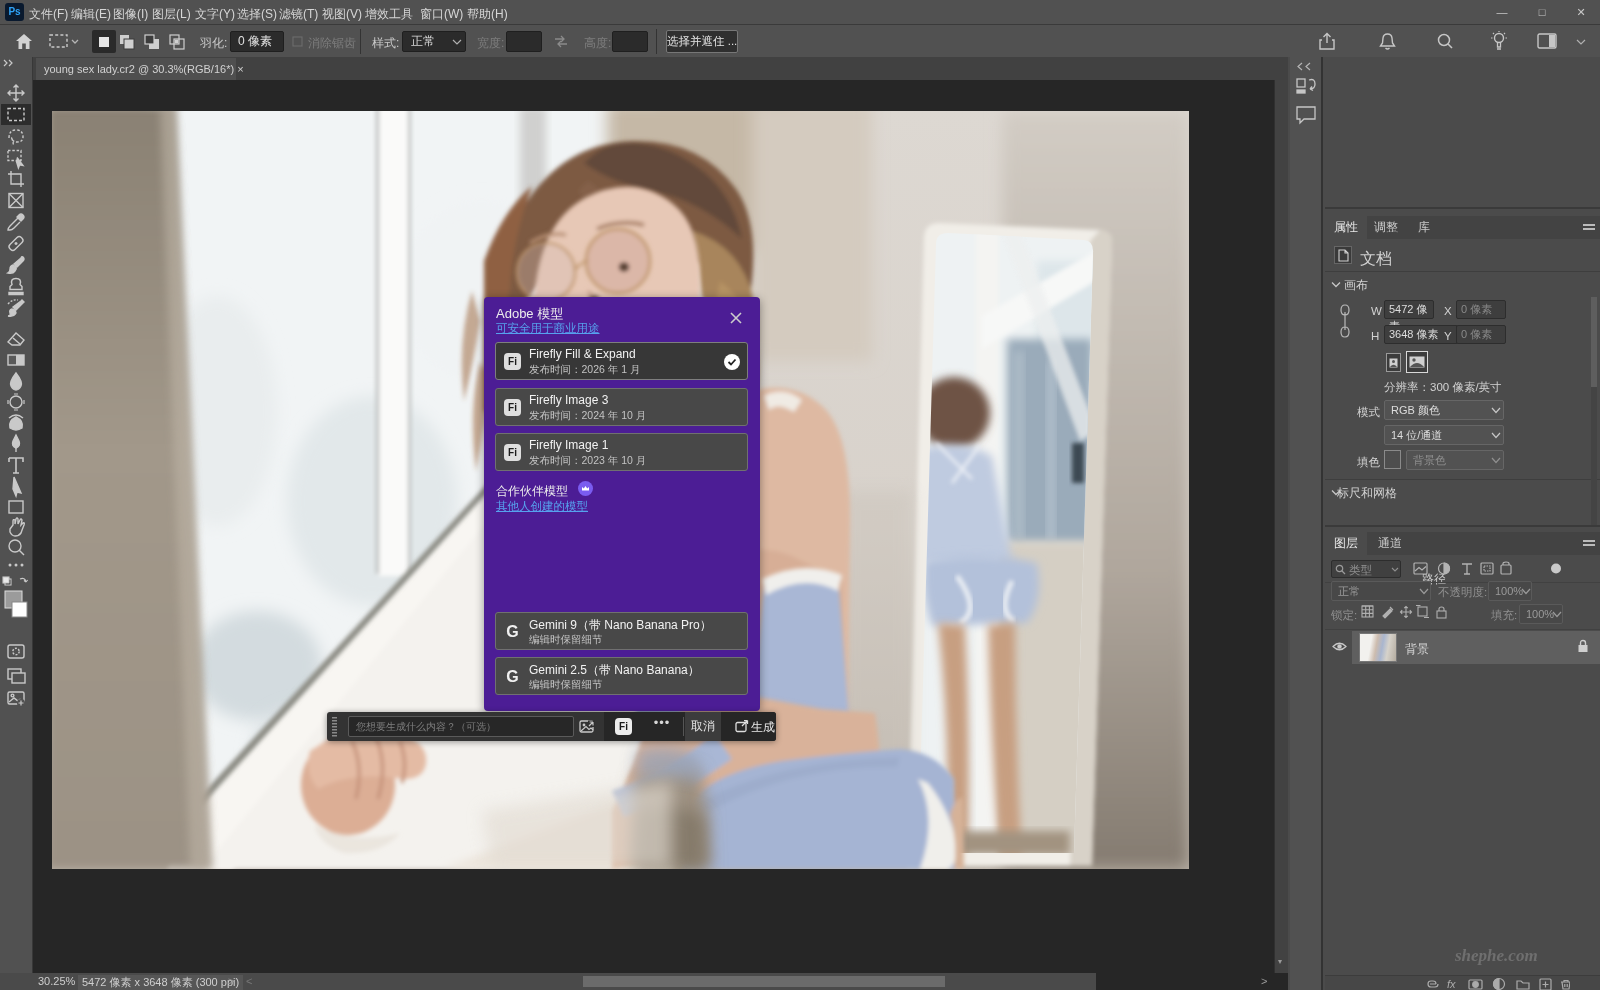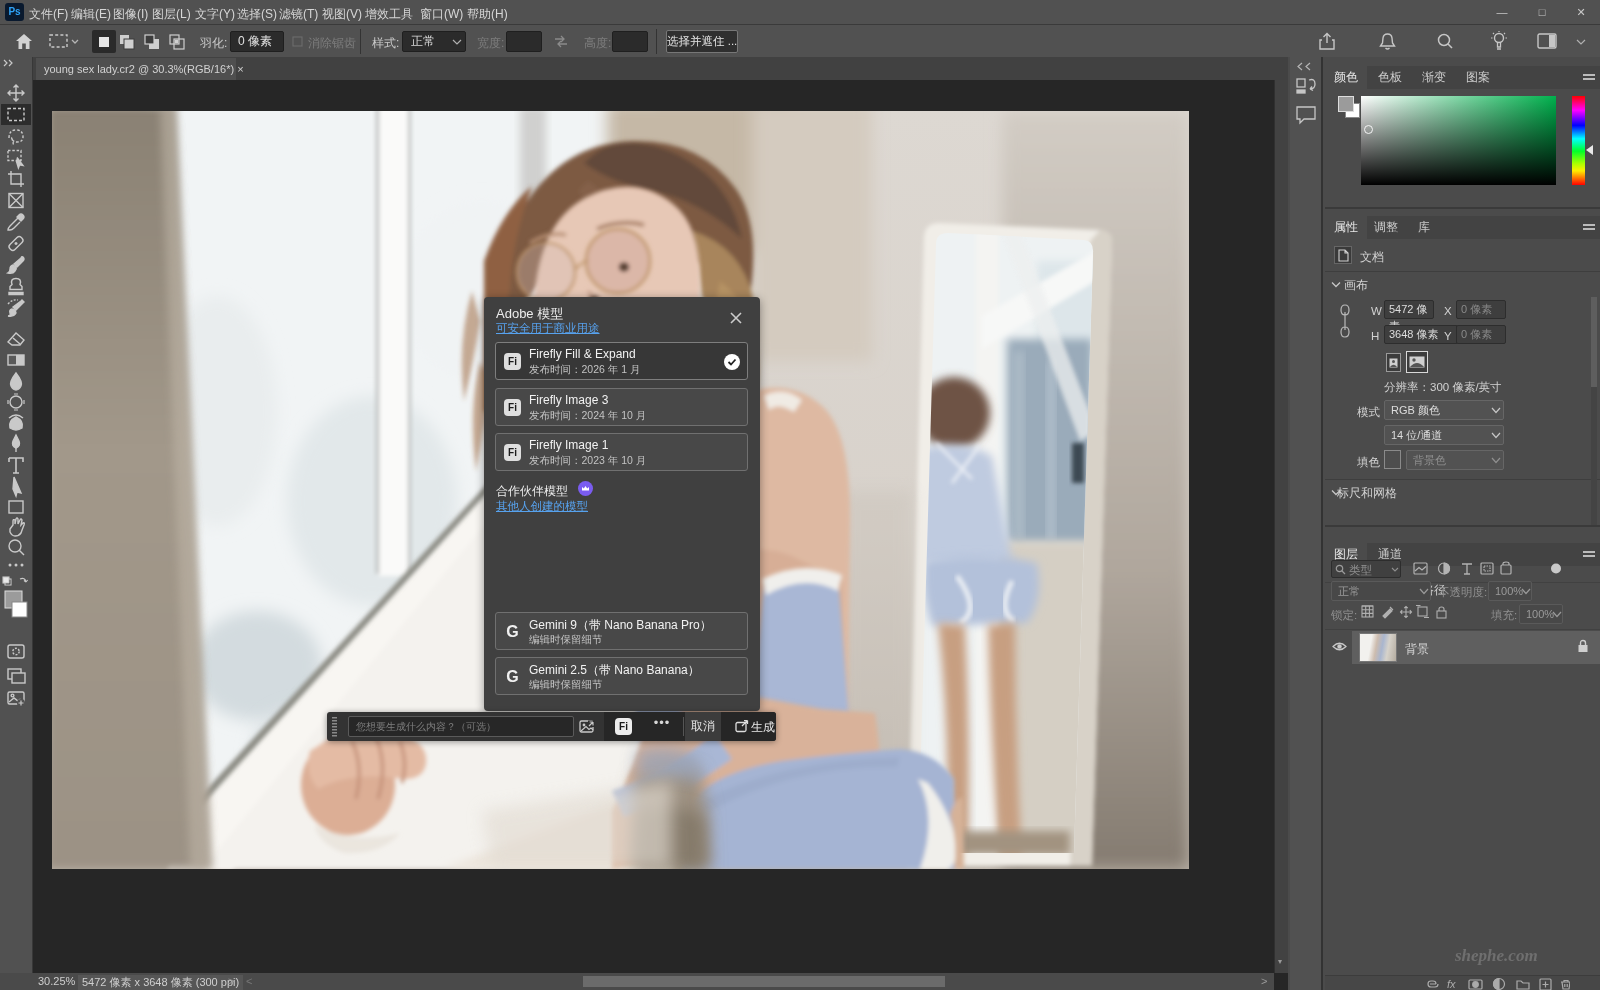--- a/index.html
+++ b/index.html
@@ -16,24 +16,24 @@
 #optionsbar .dim{color:#7d7d7d;}
 .obox{position:absolute;background:#2b2b2b;border:1px solid #1f1f1f;border-radius:2px;}
 
 #toolcol{left:0;top:57px;width:33px;height:916px;background:#515151;border-right:1px solid #383838;}
 
 #tabrow{left:33px;top:57px;width:1255px;height:23px;background:#414141;padding-left:44px;}
 #doctab{position:absolute;left:3px;top:1px;width:200px;height:22px;background:#4f4f4f;color:#d2d2d2;font-size:11px;line-height:22px;padding-left:8px;white-space:nowrap;}
 
 #canvas{left:33px;top:80px;width:1241px;height:893px;background:#262626;overflow:hidden;}
 #vscroll{left:1274px;top:80px;width:14px;height:893px;background:#424242;border-left:1px solid #303030;}
-#statusrow{left:0;top:973px;width:1274px;height:17px;background:#4a4a4a;color:#cfcfcf;font-size:11px;}
+#statusrow{left:0;top:973px;width:1096px;height:17px;background:#4a4a4a;color:#cfcfcf;font-size:11px;}
 #hthumb{position:absolute;left:583px;top:3px;width:362px;height:11px;background:#6b6b6b;}
 
-#dlg{left:484px;top:297px;width:276px;height:414px;background:#404040;border-radius:4px;box-shadow:0 2px 10px rgba(0,0,0,.4);}
+#dlg{left:484px;top:297px;width:276px;height:414px;background:#4c1d95;border-radius:4px;box-shadow:0 2px 10px rgba(0,0,0,.4);}
 #dlg .item{position:absolute;left:11px;width:253px;height:38px;background:#484848;border:1px solid #707070;border-radius:3px;}
 #dlg .item.sel{background:#373737;border-color:#7e7e7e;}
 #dlg .it-t{position:absolute;left:33px;top:4px;font-size:12px;color:#f2f2f2;white-space:nowrap;}
 #dlg .it-s{position:absolute;left:33px;top:20px;font-size:10.5px;color:#c3c3c3;white-space:nowrap;}
 #dlg .fi{position:absolute;left:8px;top:10px;width:17px;height:17px;background:#dedede;border-radius:4px;color:#1c1c1c;font-size:10px;font-weight:bold;text-align:center;line-height:17px;}
 #dlg .gi{position:absolute;left:6px;top:8px;width:21px;height:21px;color:#f0f0f0;font-size:16px;font-weight:bold;text-align:center;line-height:21px;}
 #dlg a{color:#57a2ee;text-decoration:underline;font-size:11.5px;}
 
 #taskbar{left:327px;top:712px;width:449px;height:29px;background:#333333;border-radius:3px;box-shadow:0 1px 6px rgba(0,0,0,.4);}
 
@@ -550,48 +550,33 @@
             <rect x="7" y="22" width="8" height="8"></rect>
             <rect x="7" y="33" width="8" height="3" fill="#c6c6c6"></rect>
             <path d="M19,23 Q25,21 25,27 Q25,32 20,32 M20,32 L22,29.5 M20,32 L23,33.5"></path>
           </g>
    <g stroke="#c6c6c6" stroke-width="1.3" fill="none">
             <path d="M7,50 L25,50 L25,62 L14,62 L10,66 L10,62 L7,62 Z" fill="none"></path>
           </g>
    </svg>
  </div>
 
- <div style="position:absolute;left:37px;top:0;width:275px;height:150px;background:#4b4b4b;">
-   <div class="ptabs" style="top:9px;">
-     <div class="ptab on" style="left:0;">颜色</div>
-     <div class="ptab" style="left:44px;">色板</div>
-     <div class="ptab" style="left:88px;">渐变</div>
-     <div class="ptab" style="left:132px;">图案</div>
-     <div style="position:absolute;right:5px;top:8px;width:12px;height:2px;background:#bbb;box-shadow:0 4px 0 #bbb;"></div>
-   </div>
-   <div style="position:absolute;left:13px;top:39px;width:16px;height:16px;background:#9b9b9b;border:1px solid #ddd;z-index:2;"></div>
-   <div style="position:absolute;left:20px;top:46px;width:15px;height:15px;background:#ffffff;border:1px solid #888;"></div>
-   <div style="position:absolute;left:36px;top:39px;width:195px;height:89px;background:linear-gradient(to bottom, rgba(0,0,0,0), #000 100%), linear-gradient(to right, #ffffff, #00b14d);"></div>
-   <div style="position:absolute;left:39px;top:68px;width:9px;height:9px;border:1.3px solid #f5f5f5;border-radius:50%;"></div>
-   <div style="position:absolute;left:247px;top:39px;width:13px;height:89px;background:linear-gradient(to bottom,#ff0000,#ff00ff 16%,#0000ff 33%,#00ffff 48%,#00ff2a 62%,#aaff00 76%,#ffee00 84%,#ff6a00 93%,#ff0000);"></div>
-   <div style="position:absolute;left:261px;top:88px;width:0;height:0;border-top:5px solid transparent;border-bottom:5px solid transparent;border-right:7px solid #e8e8e8;"></div>
- </div>
 
  <div style="position:absolute;left:37px;top:150px;width:275px;height:375px;background:#4b4b4b;border-top:2px solid #3a3a3a;">
    <div class="ptabs" style="top:7px;">
      <div class="ptab on" style="left:0;">属性</div>
      <div class="ptab" style="left:40px;">调整</div>
      <div class="ptab" style="left:84px;">库</div>
      <div style="position:absolute;right:5px;top:8px;width:12px;height:2px;background:#bbb;box-shadow:0 4px 0 #bbb;"></div>
    </div>
    <div style="position:absolute;left:9px;top:37px;width:18px;height:18px;background:#3a3a3a;border:1px solid #666;"></div>
    <svg style="position:absolute;left:13px;top:40px;" width="11" height="13">
           <path d="M1,1 L7,1 L10,4 L10,12 L1,12 Z M7,1 L7,4 L10,4" fill="none" stroke="#d0d0d0" stroke-width="1.1"></path>
         </svg>
-   <span class="ptxt" style="left:35px;top:40px;font-size:12px;">文档</span>
+   <span class="ptxt" style="left:35px;top:40px;font-size:16px;">文档</span>
    <div style="position:absolute;left:0;top:62px;width:275px;height:1px;background:#3e3e3e;"></div>
    <svg style="position:absolute;left:6px;top:72px;" width="10" height="7">
           <path d="M1,1.5 L5,5.5 L9,1.5" stroke="#c6c6c6" stroke-width="1.3" fill="none"></path>
         </svg>
    <span class="ptxt" style="left:19px;top:68px;font-size:12px;">画布</span>
    <span class="ptxt" style="left:46px;top:96px;">W</span>
    <div class="pin" style="left:59px;top:91px;width:50px;height:19px;line-height:17px;">5472 像素</div>
    <span class="ptxt" style="left:119px;top:96px;">X</span>
    <div class="pin pdim" style="left:131px;top:91px;width:50px;height:19px;line-height:17px;color:#8a8a8a;">0 像素</div>
    <span class="ptxt" style="left:46px;top:121px;">H</span>
@@ -632,21 +617,21 @@
    <div style="position:absolute;left:0;top:270px;width:275px;height:1px;background:#3e3e3e;"></div>
    <svg style="position:absolute;left:6px;top:280px;" width="10" height="7">
           <path d="M1,1.5 L5,5.5 L9,1.5" stroke="#c6c6c6" stroke-width="1.3" fill="none"></path>
         </svg>
    <span class="ptxt" style="left:12px;top:276px;font-size:12px;">标尺和网格</span>
    <div style="position:absolute;left:266px;top:88px;width:6px;height:230px;background:#444;"></div>
    <div style="position:absolute;left:266px;top:88px;width:6px;height:90px;background:#5e5e5e;"></div>
  </div>
 
  <div style="position:absolute;left:37px;top:468px;width:275px;height:465px;background:#4b4b4b;border-top:2px solid #3a3a3a;">
-   <div class="ptabs" style="top:16px;text-align:center;">
+   <div class="ptabs" style="top:5px;text-align:center;">
      <div class="ptab on" style="left:0;">图层</div>
      <div class="ptab" style="left:44px;">通道</div>
      <div class="ptab" style="left:88px;margin-top:36px;">路径</div>
      <div style="position:absolute;right:5px;top:8px;width:12px;height:2px;background:#bbb;box-shadow:0 4px 0 #bbb;"></div>
    </div>
    <div style="position:absolute;left:6px;top:33px;width:70px;height:18px;background:#404040;border:1px solid #2d2d2d;border-radius:2px;"></div>
    <svg style="position:absolute;left:10px;top:37px;" width="11" height="11">
           <circle cx="4.5" cy="4.5" r="3.2" fill="none" stroke="#9a9a9a" stroke-width="1.2"></circle>
           <path d="M7,7 L10,10" stroke="#9a9a9a" stroke-width="1.2"></path>
         </svg>

